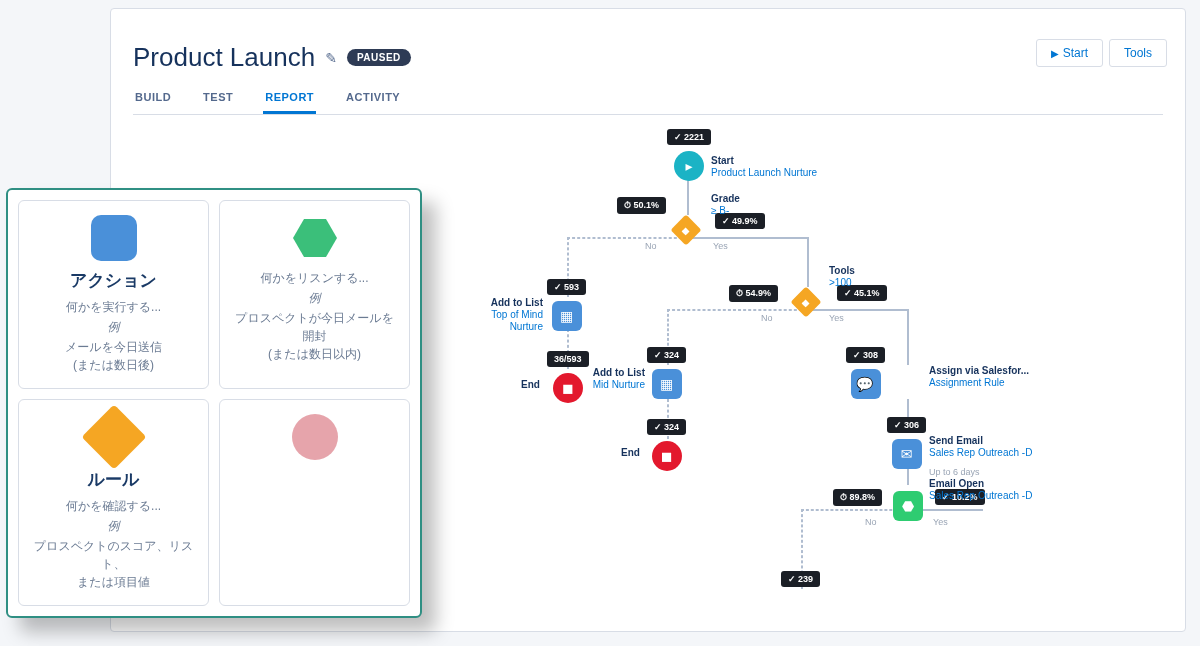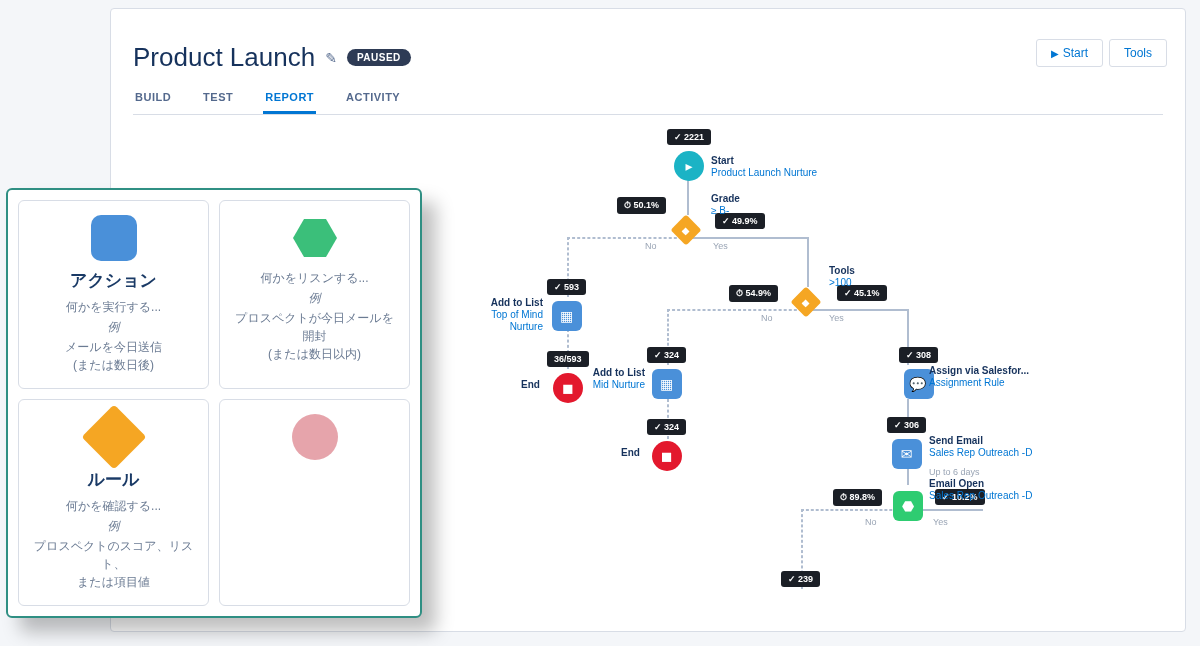--- a/index.html
+++ b/index.html
@@ -153,21 +153,21 @@
       </div>
 
     <div class="node" style="left:536px;top:290px">
       <div class="badge">✓ 324</div>
       <div class="shape circle" style="background:#e3182d">◼</div>
     </div>
     <div class="lbl" style="left:510px;top:318px">
         <div class="t1">End</div>
       </div>
 
-    <div class="node" style="left:788px;top:218px">
+    <div class="node" style="left:735px;top:218px">
       <div class="badge">✓ 308</div>
       <div class="shape rounded" style="background:#4a90d9">💬</div>
     </div>
     <div class="lbl" style="left:818px;top:236px">
         <div class="t1">Assign via Salesfor...</div>
         <div class="t2">Assignment Rule</div>
       </div>
 
     <div class="node" style="left:776px;top:288px">
       <div class="badge">✓ 306</div>

